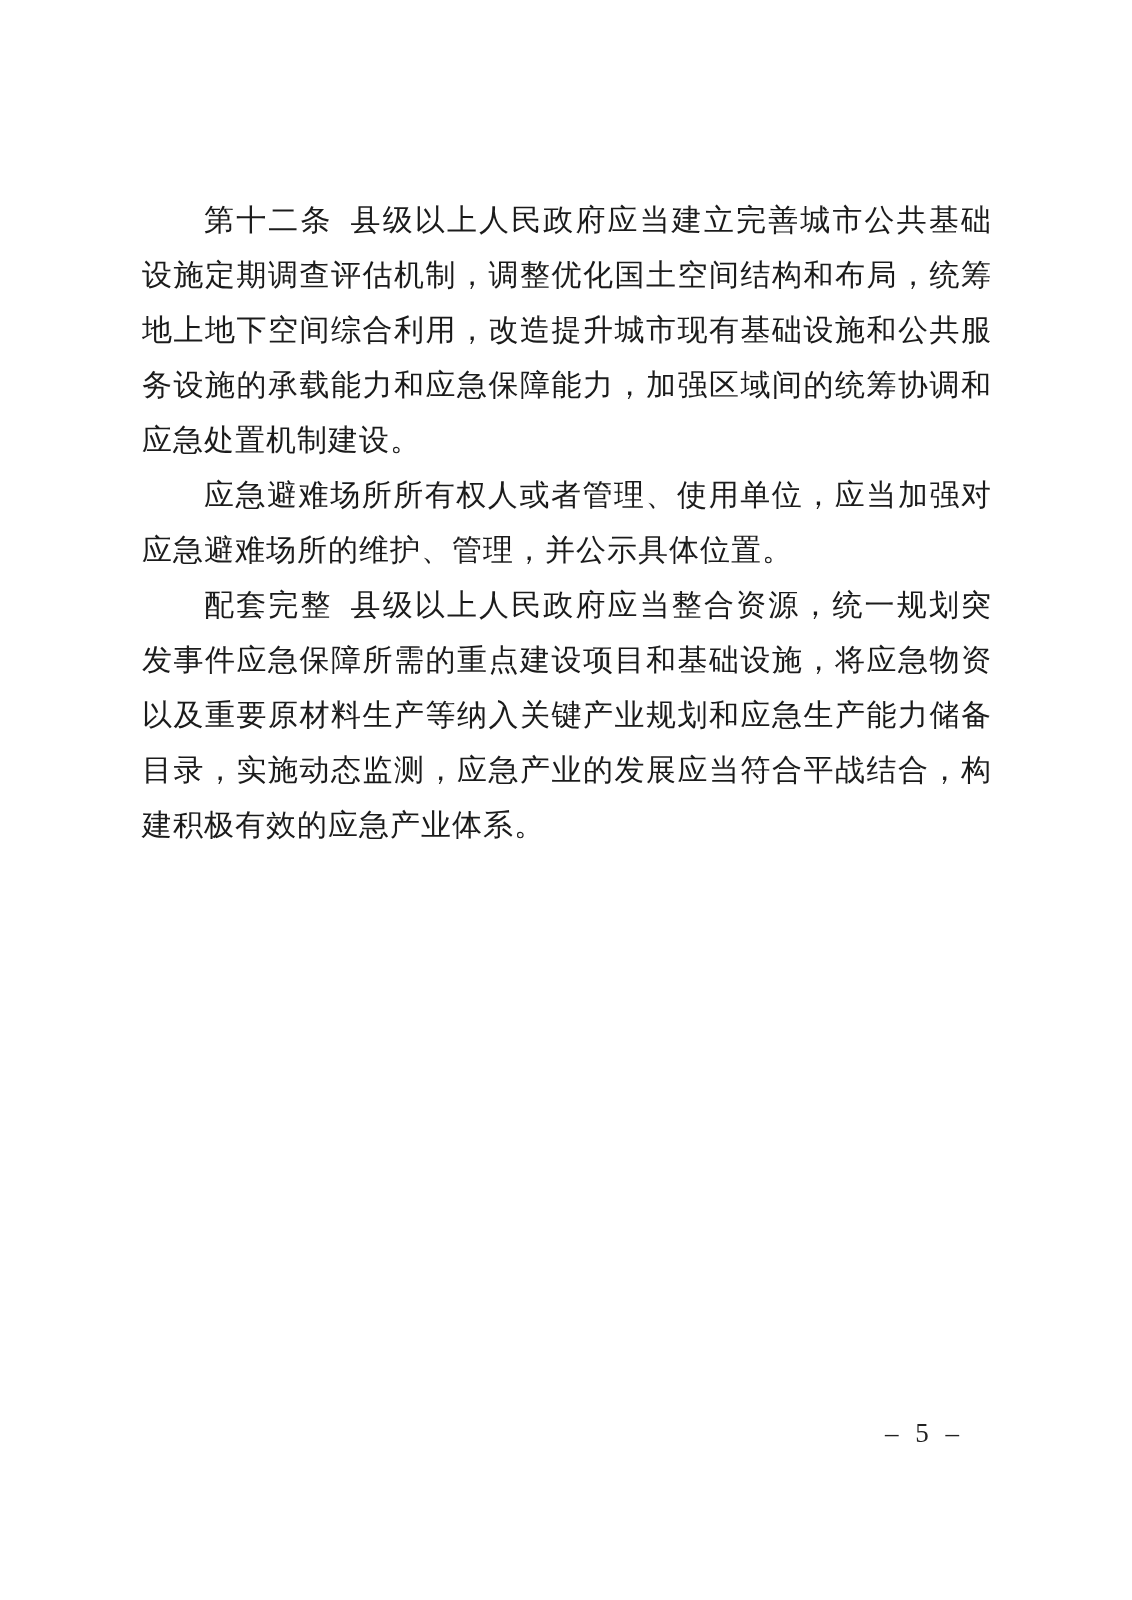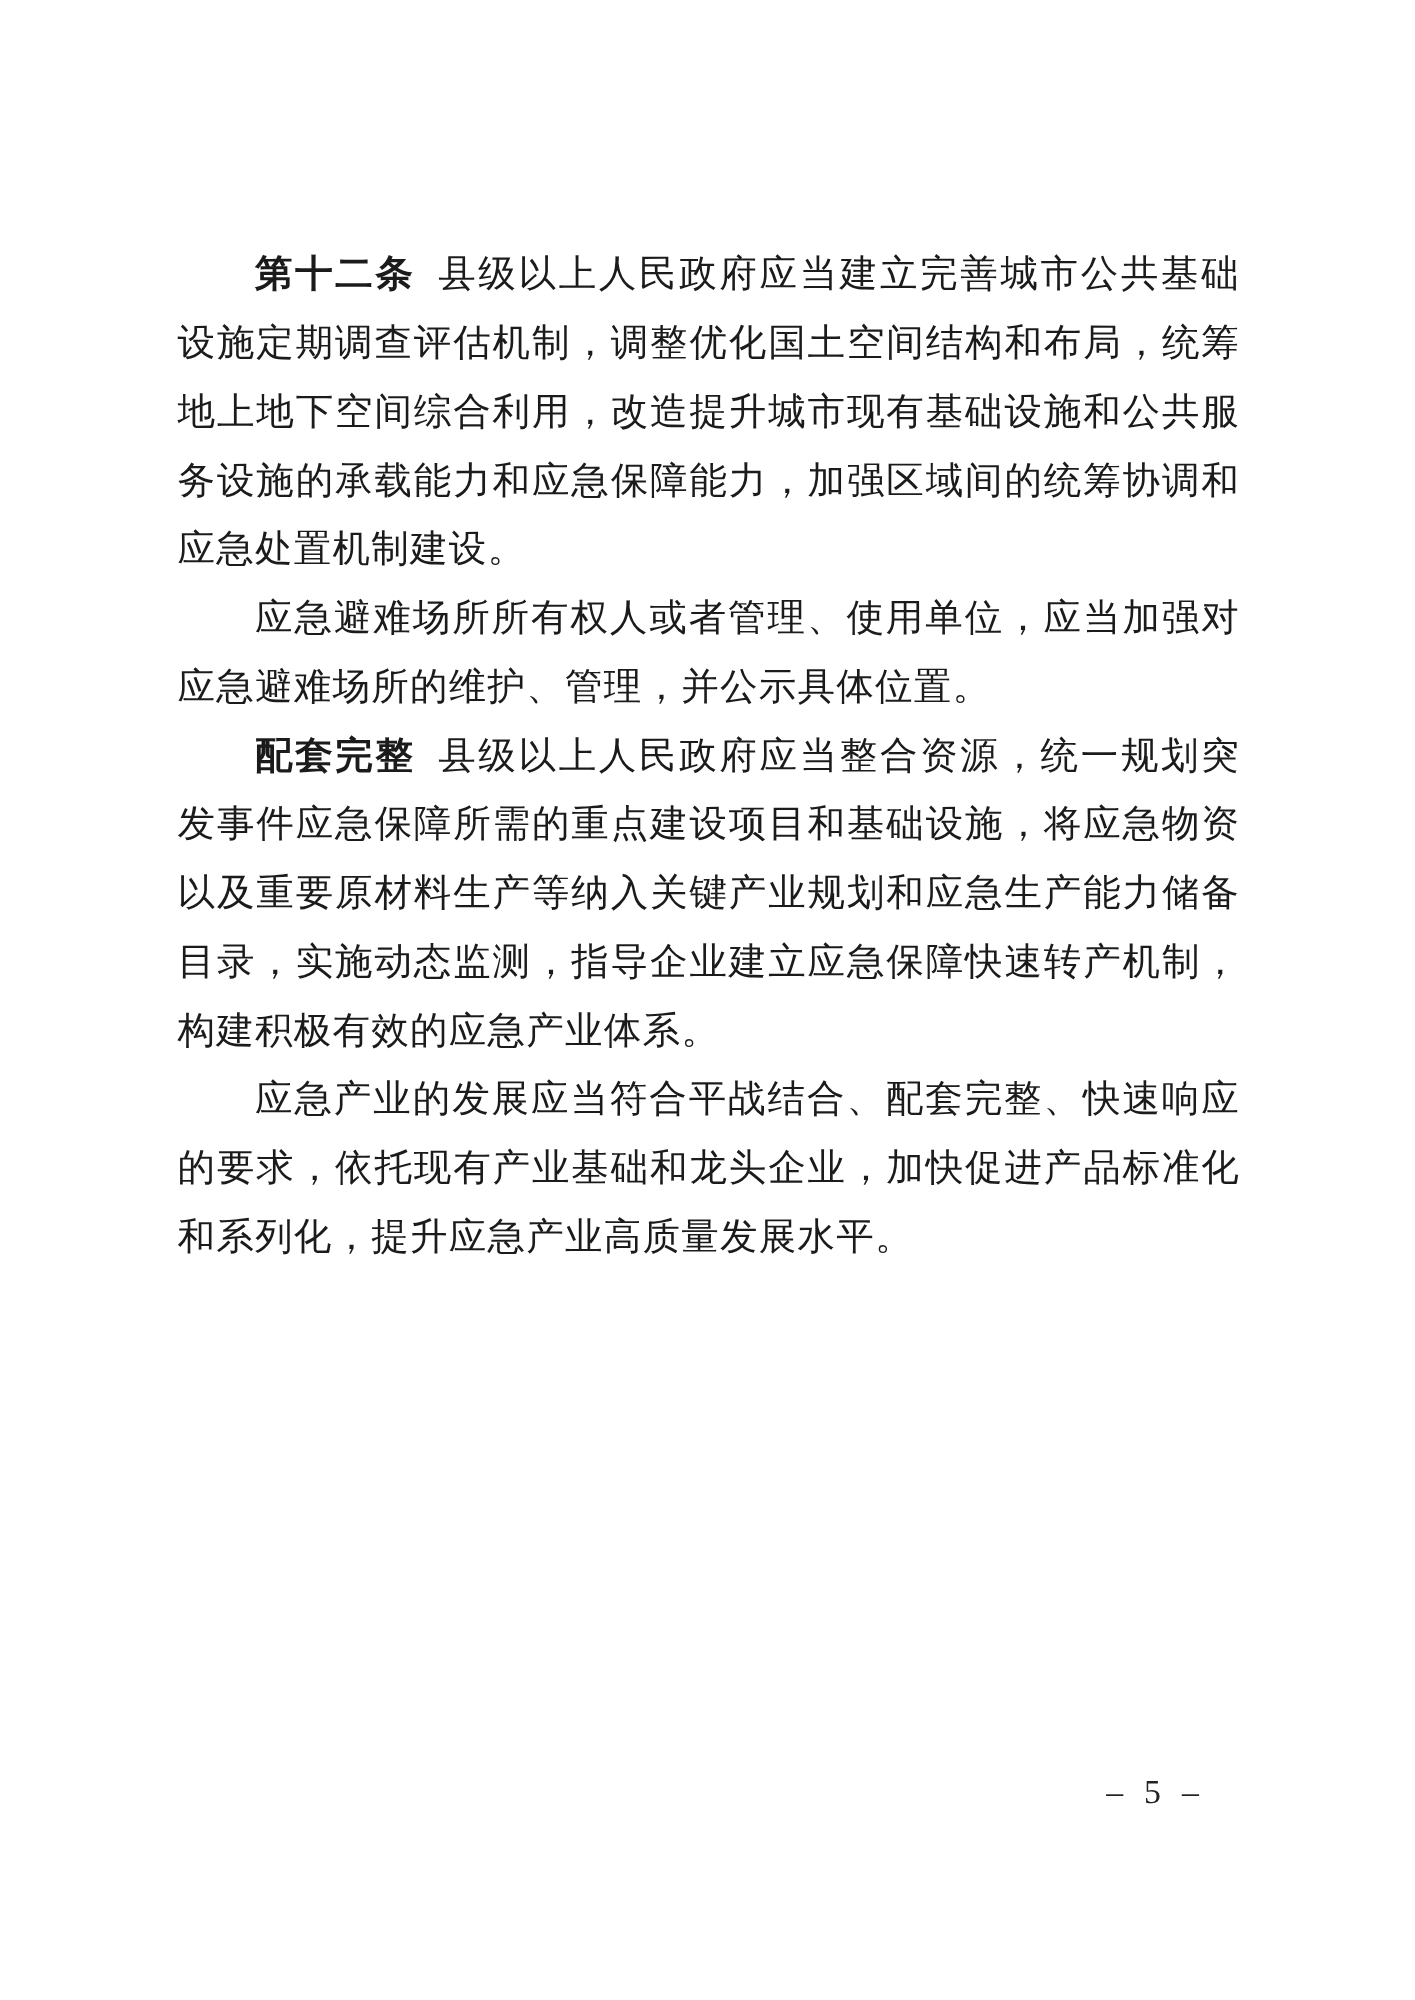--- a/index.html
+++ b/index.html
@@ -21,21 +21,21 @@
   .para {
     margin: 0;
     font-size: 30px;
     line-height: 55px;
     letter-spacing: 1px;
     text-align: justify;
     text-indent: 62px;
     word-break: break-all;
   }
   .art {
-    font-weight: 700;
+    font-weight: 400;
     font-family: "Liberation Sans", "DejaVu Sans", sans-serif;
     margin-right: 18px;
   }
   .pagenum {
     position: absolute;
     top: 1418px;
     right: 168px;
     font-size: 27px;
     letter-spacing: 5px;
     color: #222222;
@@ -47,20 +47,19 @@
 <div class="page">
   <div class="textblock">
 
     <p class="para"><span class="art">第十二条</span><span>县级以上人民政府应当建立完善城市公共基础设施定期调查评估机制，调整优化国土空间结构和布局，统筹地上地下空间综合利用，改造提升城市现有基础设施和公共服务设施的承载能力和应急保障能力，加强区域间的统筹协调和应急处置机制建设。</span></p>
 
 
 
     <p class="para"><span>应急避难场所所有权人或者管理、使用单位，应当加强对应急避难场所的维护、管理，并公示具体位置。</span></p>
 
 
-    <p class="para"><span class="art">配套完整</span><span>县级以上人民政府应当整合资源，统一规划突发事件应急保障所需的重点建设项目和基础设施，将应急物资以及重要原材料生产等纳入关键产业规划和应急生产能力储备目录，实施动态监测，指导企业建立应急保障快速转产机制，构建积极有效的应急产业体系。</span></p>
+    <p class="para"><span class="art">配套完整</span><span>县级以上人民政府应当整合资源，统一规划突发事件应急保障所需的重点建设项目和基础设施，将应急物资以及重要原材料生产等纳入关键产业规划和应急生产能力储备目录，实施动态监测，应急产业的发展应当符合平战结合，构建积极有效的应急产业体系。</span></p>
 
-    <p class="para"><span>应急产业的发展应当符合平战结合、配套完整、快速响应的要求，依托现有产业基础和龙头企业，加快促进产品标准化和系列化，提升应急产业高质量发展水平。</span></p>
 
   </div>
 
   <div class="pagenum">– 5 –</div>
 </div>
 
 </body></html>

